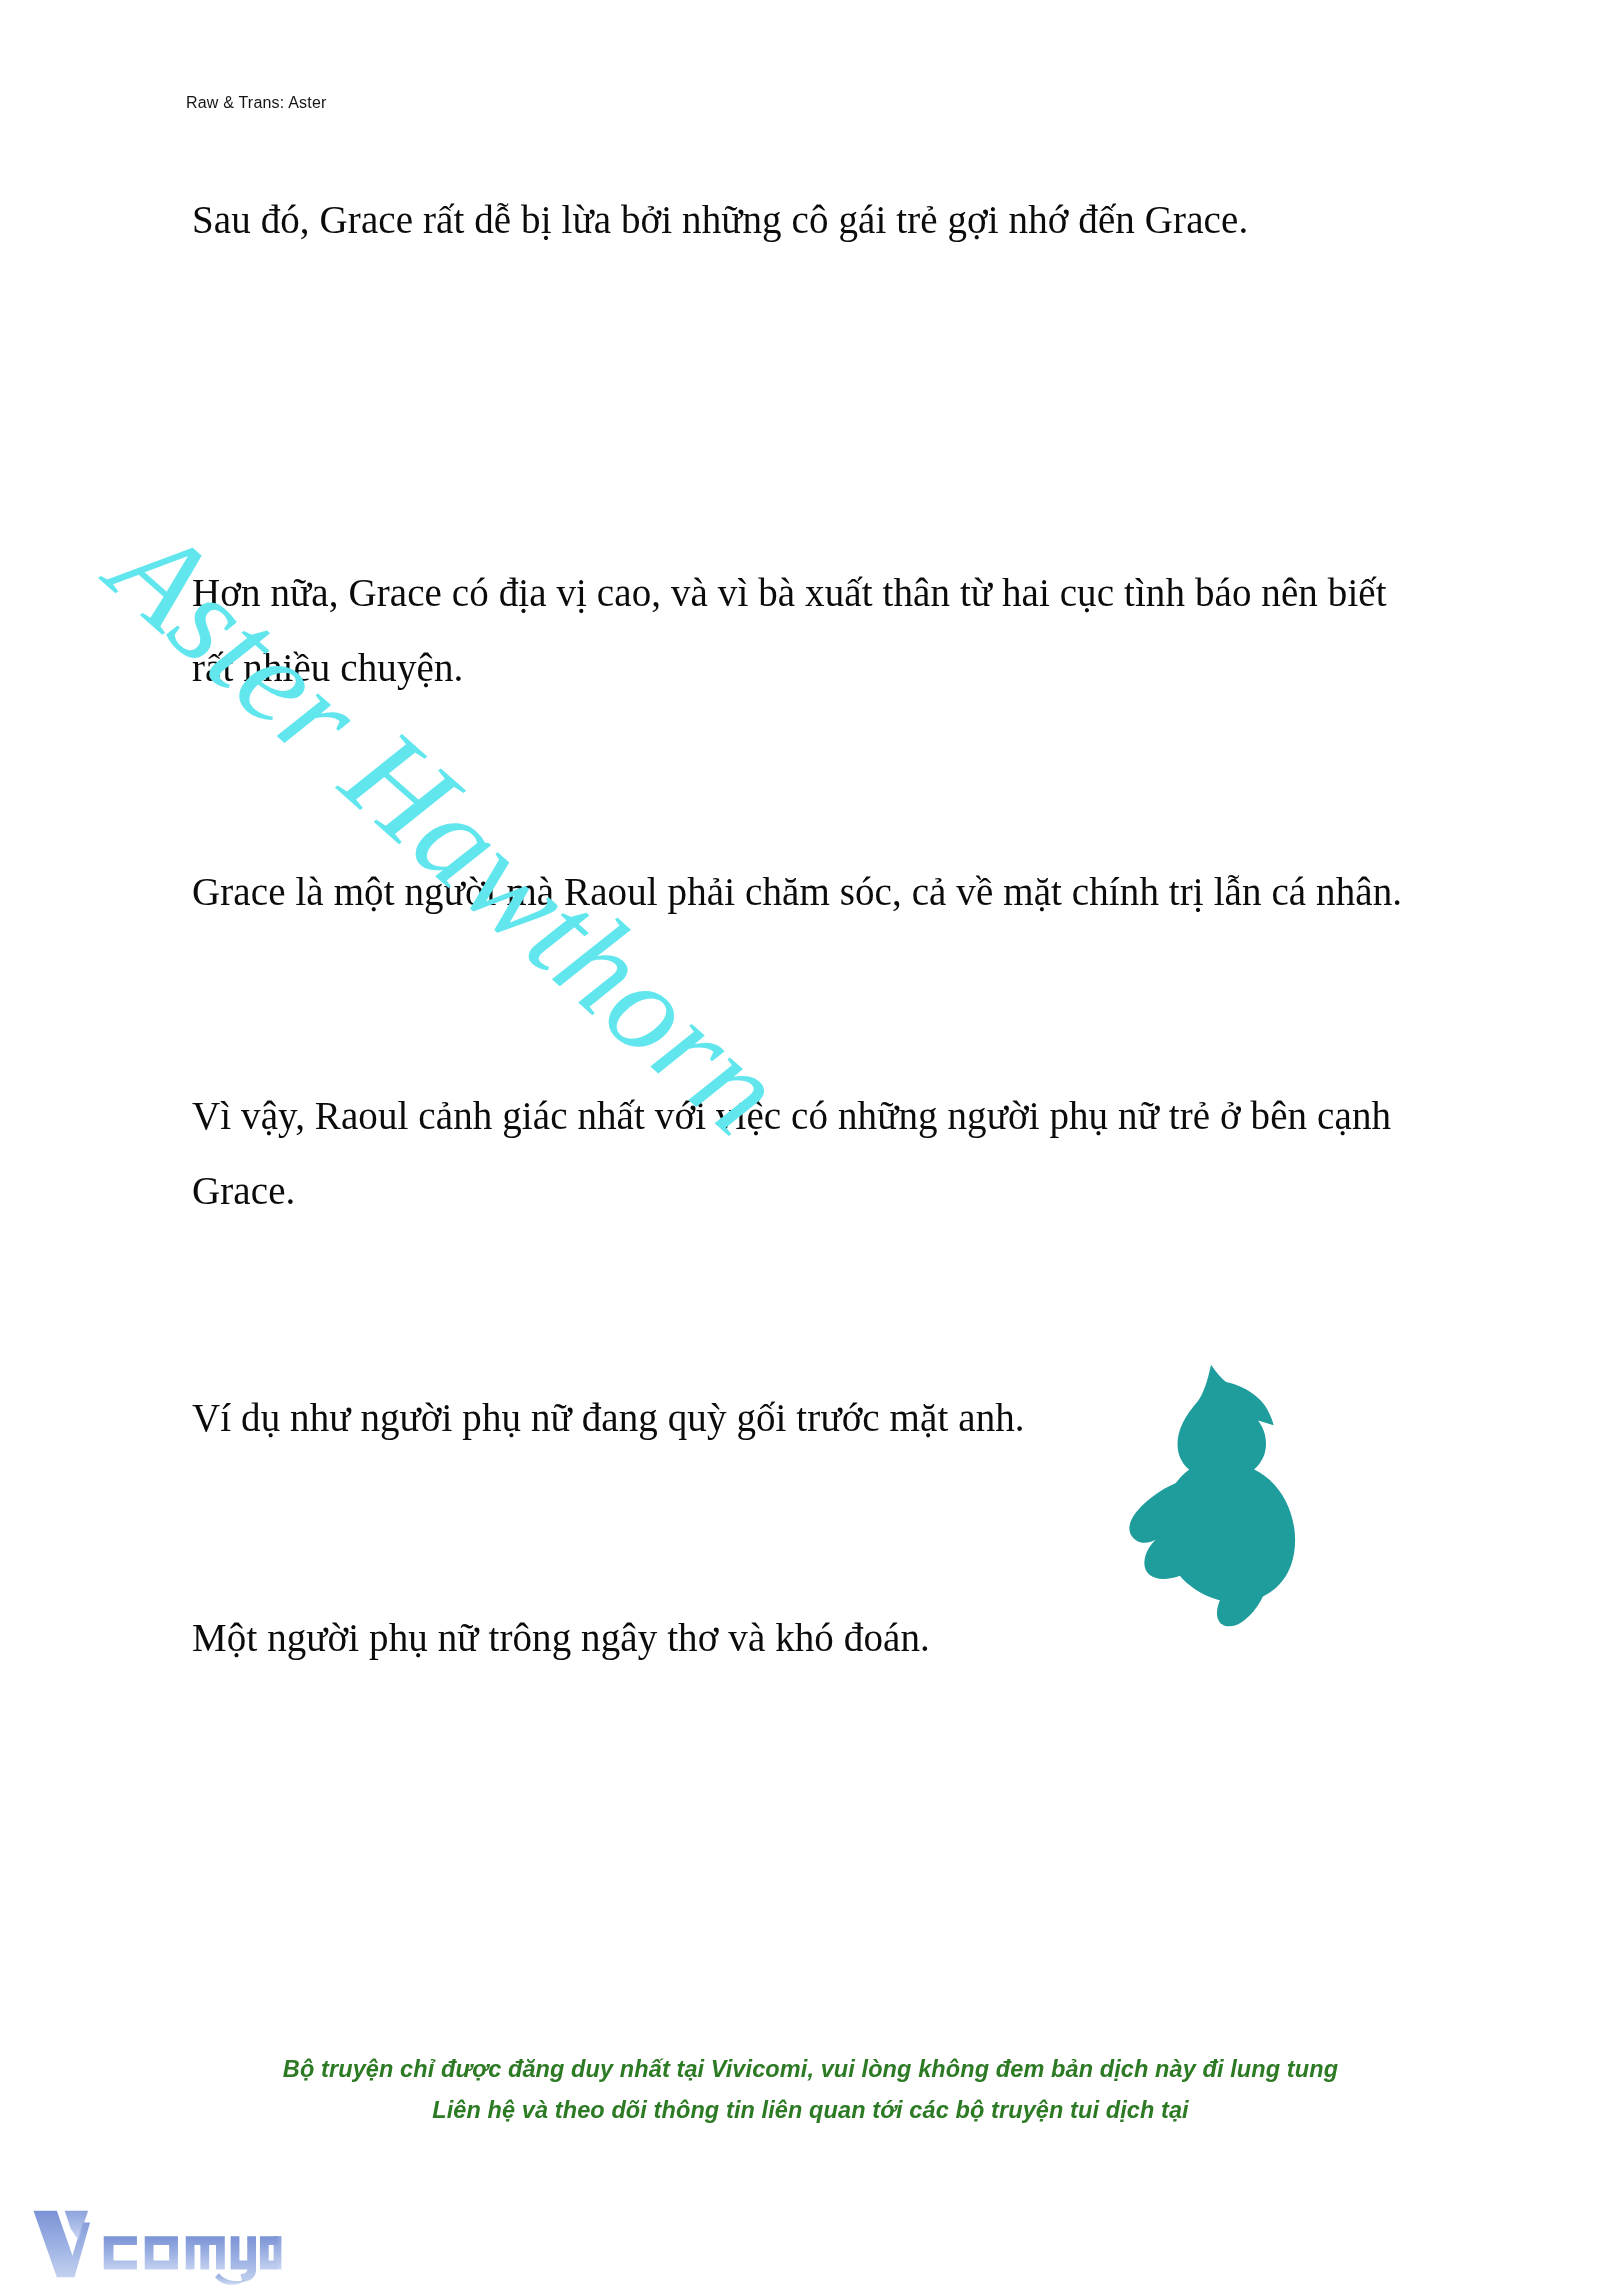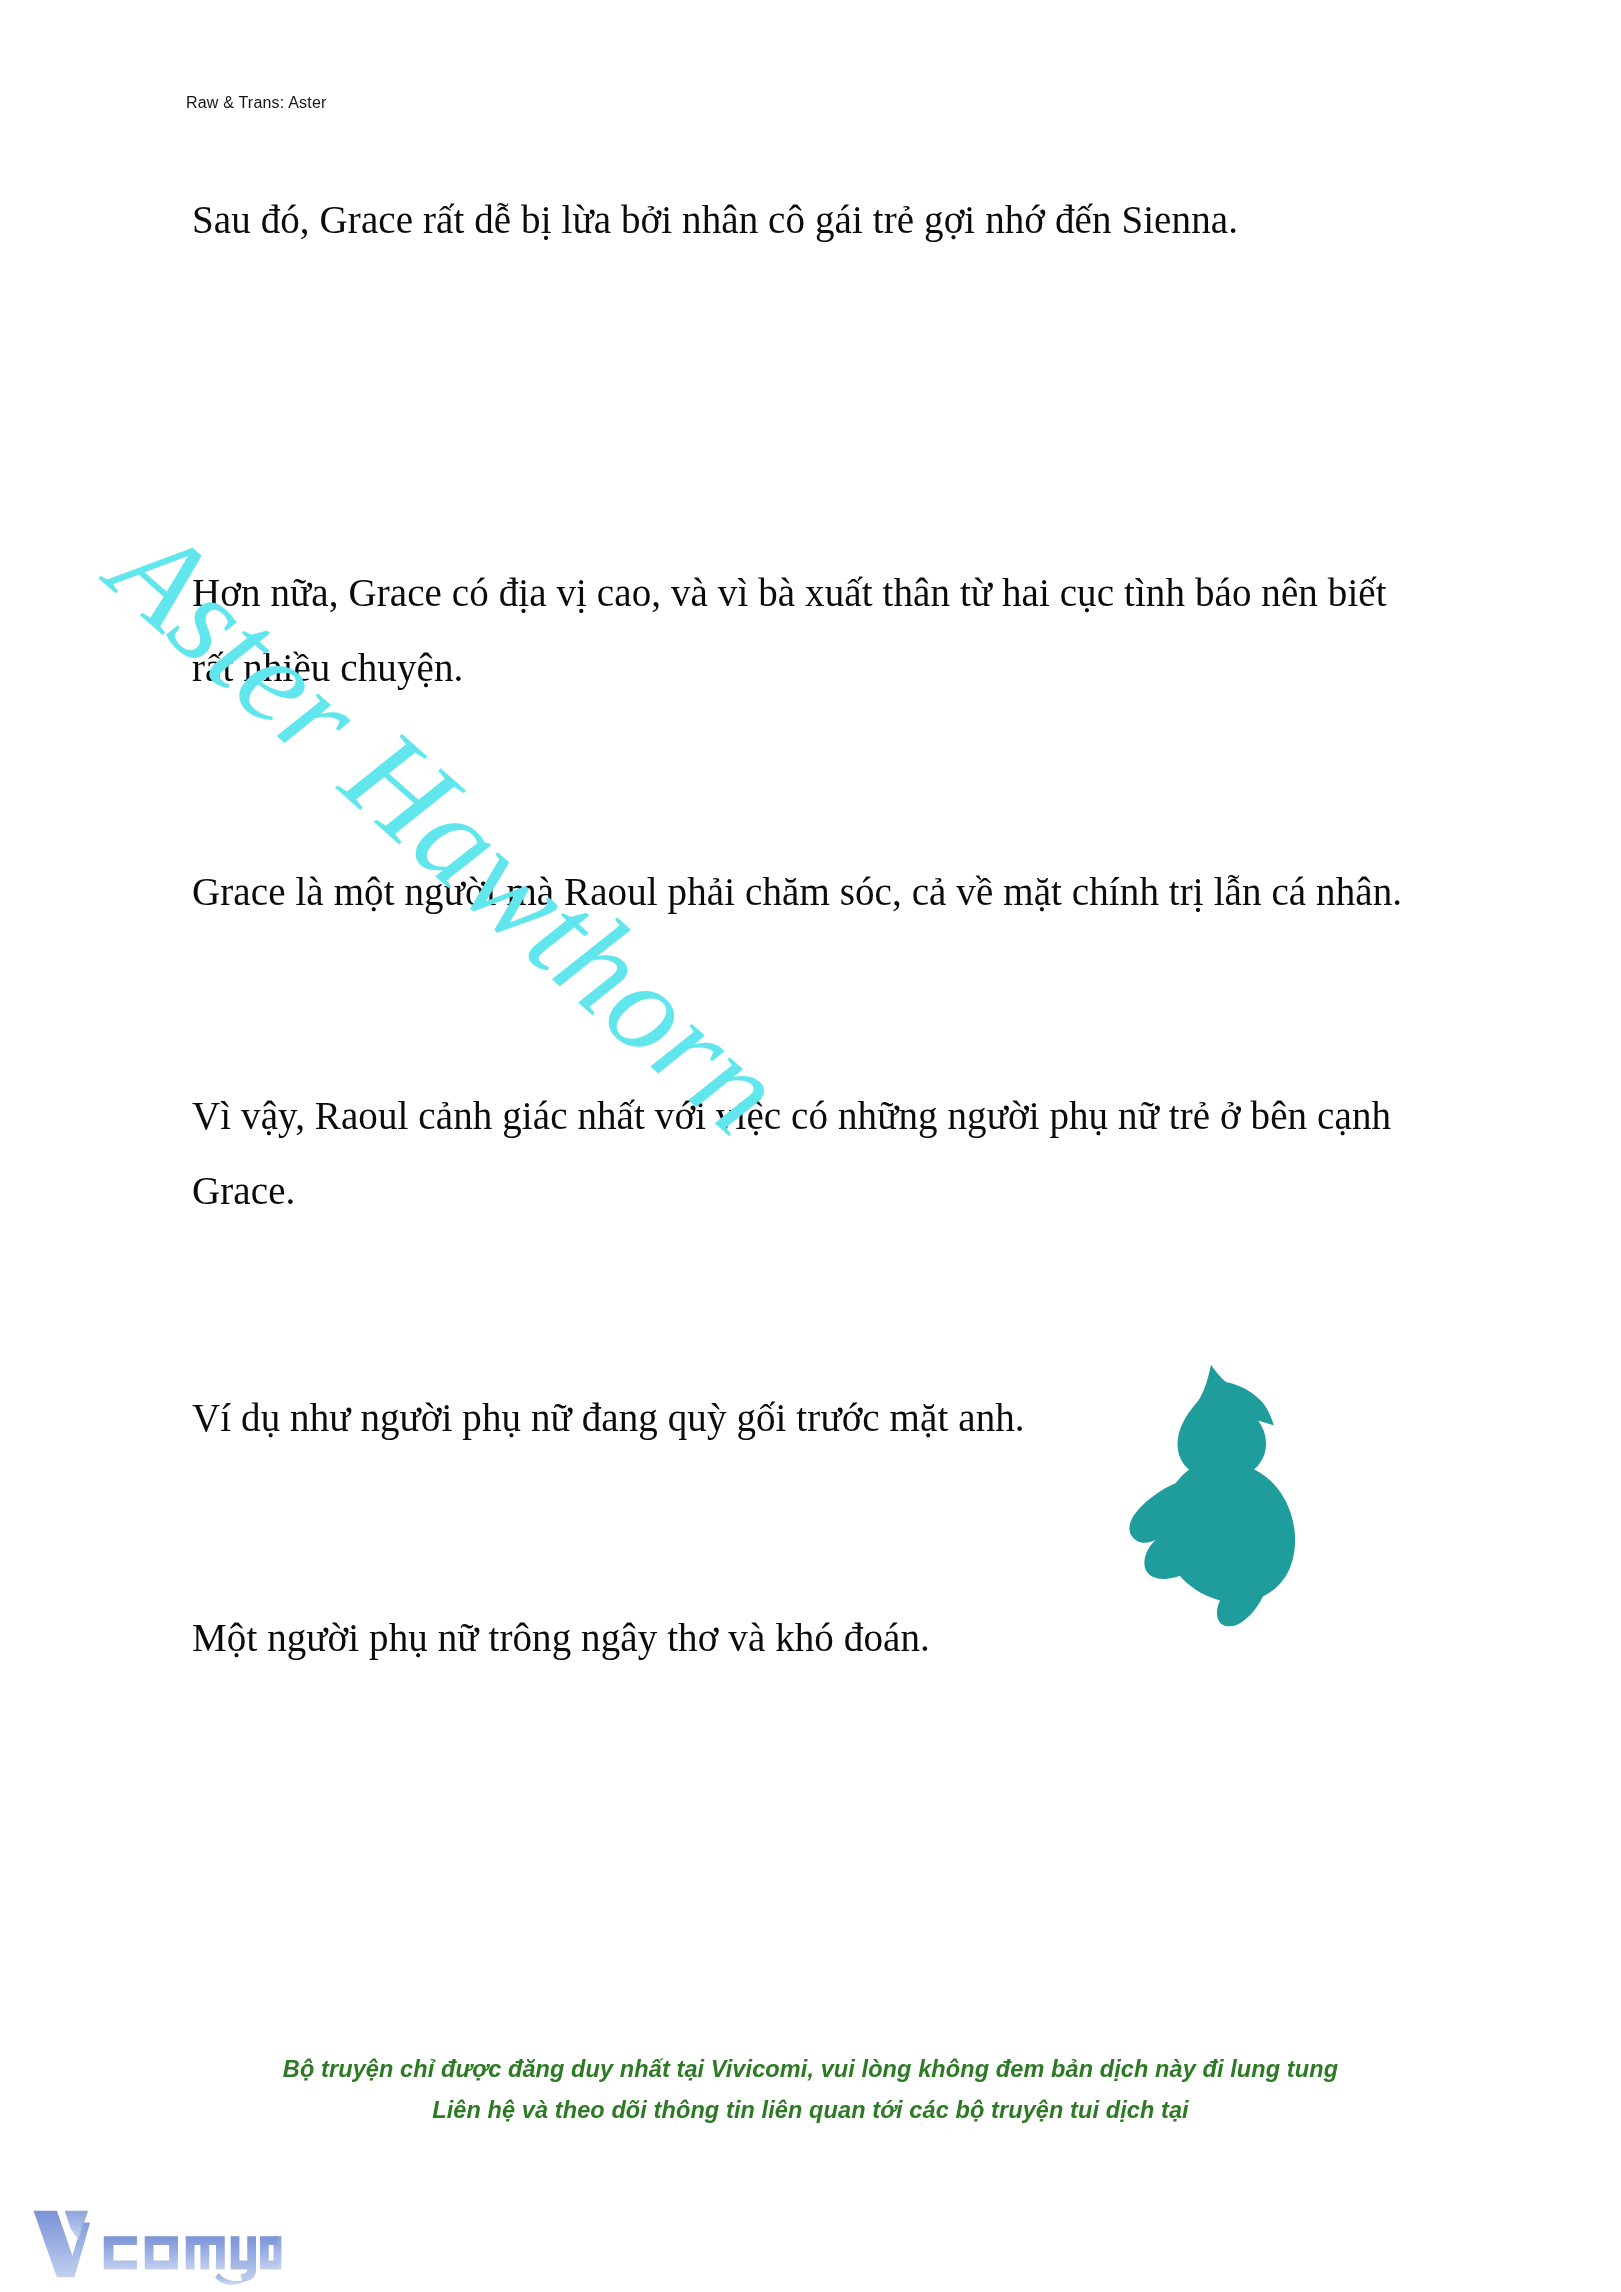--- a/index.html
+++ b/index.html
@@ -124,21 +124,21 @@
   #logo svg { display: block; width: 100%; height: 100%; }
 </style>
 </head>
 <body>
 
 <div id="page">
 
   <div id="header">Raw &amp; Trans: Aster</div>
 
   <div id="body-copy">
-    <p class="para">Sau đó, Grace rất dễ bị lừa bởi nhân cô gái trẻ gợi nhớ đến Sienna.</p>
+    <p class="para">Sau đó, Grace rất dễ bị lừa bởi những cô gái trẻ gợi nhớ đến Grace.</p>
     <div class="gap-1"></div>
     <div class="gap-2"></div>
     <p class="para">Hơn nữa, Grace có địa vị cao, và vì bà xuất thân từ hai cục tình báo nên biết rất nhiều chuyện.</p>
     <div class="gap-3"></div>
     <p class="para">Grace là một người mà Raoul phải chăm sóc, cả về mặt chính trị lẫn cá nhân.</p>
     <div class="gap-4"></div>
     <p class="para">Vì vậy, Raoul cảnh giác nhất với việc có những người phụ nữ trẻ ở bên cạnh Grace.</p>
     <div class="gap-5"></div>
     <p class="para">Ví dụ như người phụ nữ đang quỳ gối trước mặt anh.</p>
     <div class="gap-6"></div>

